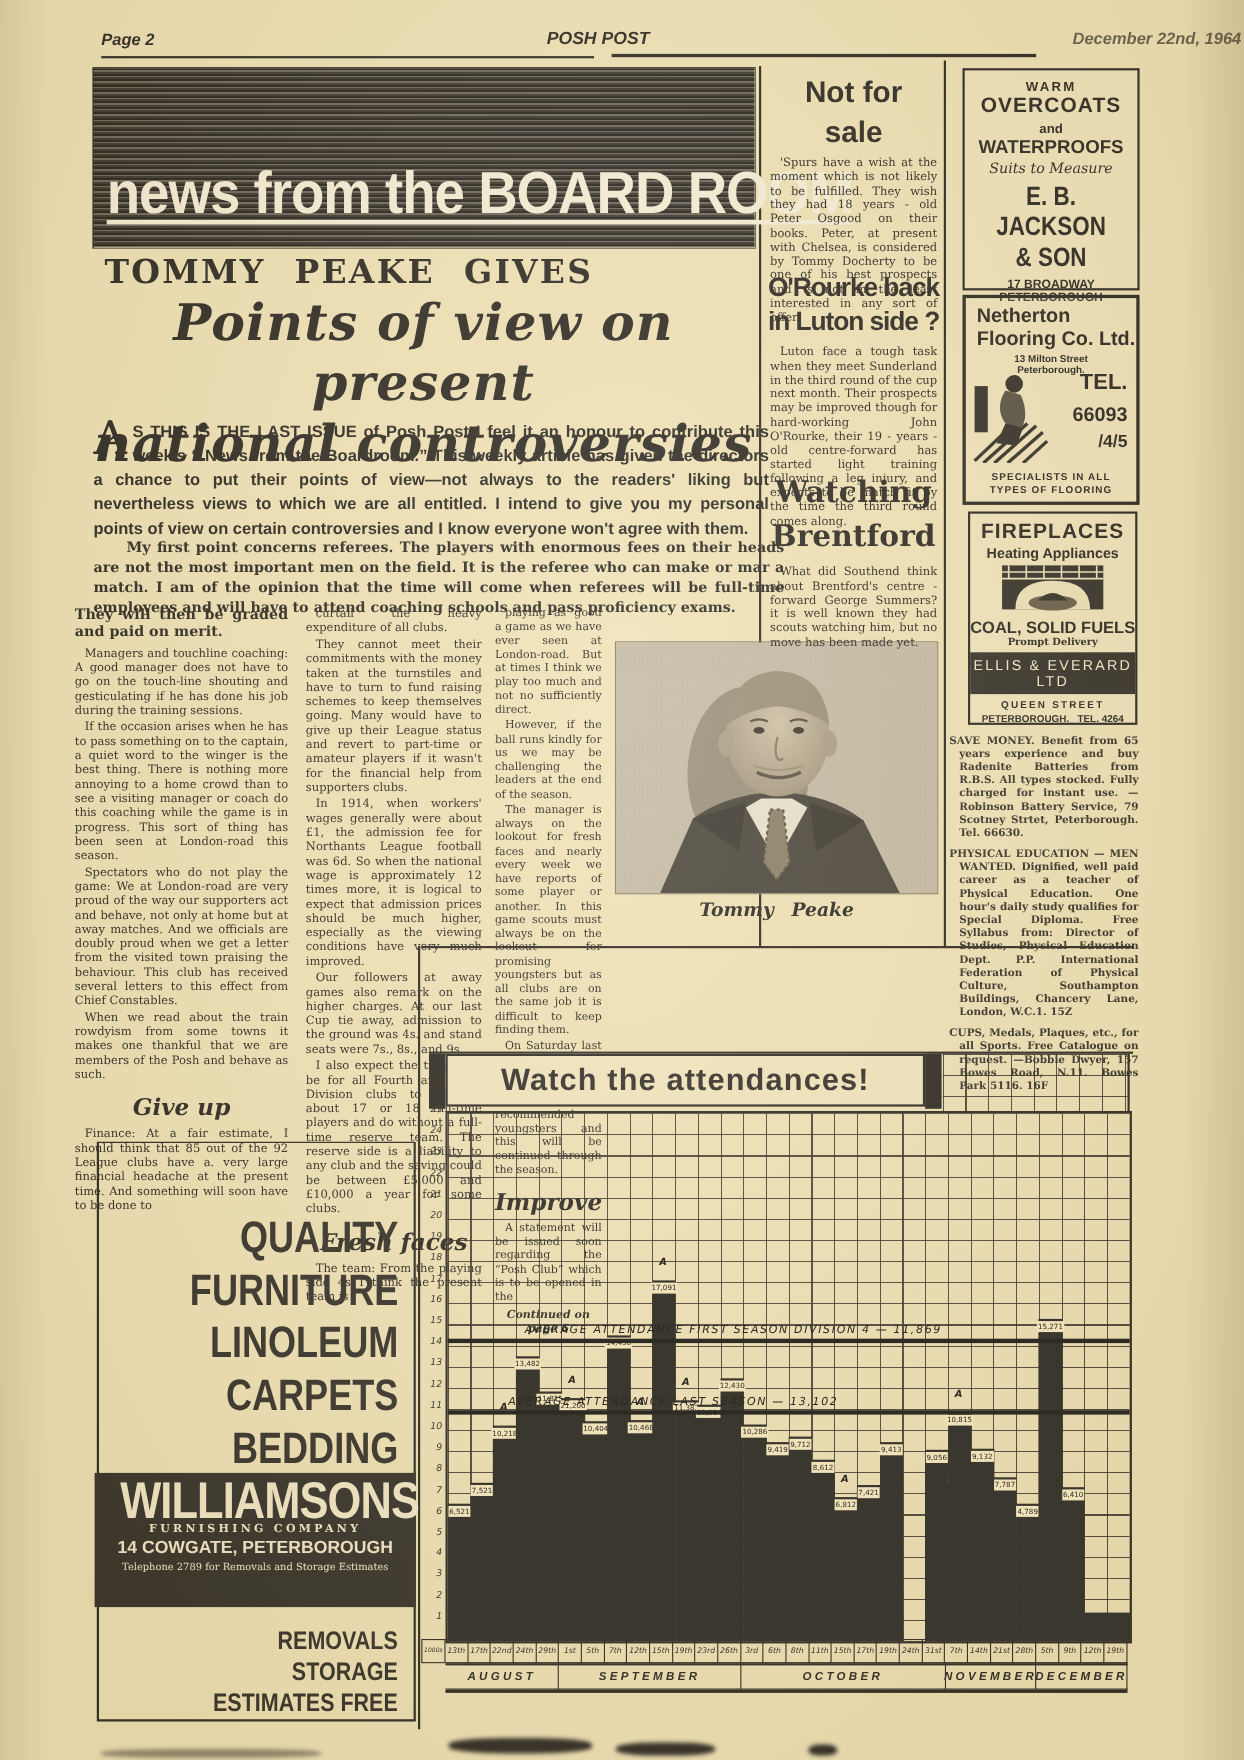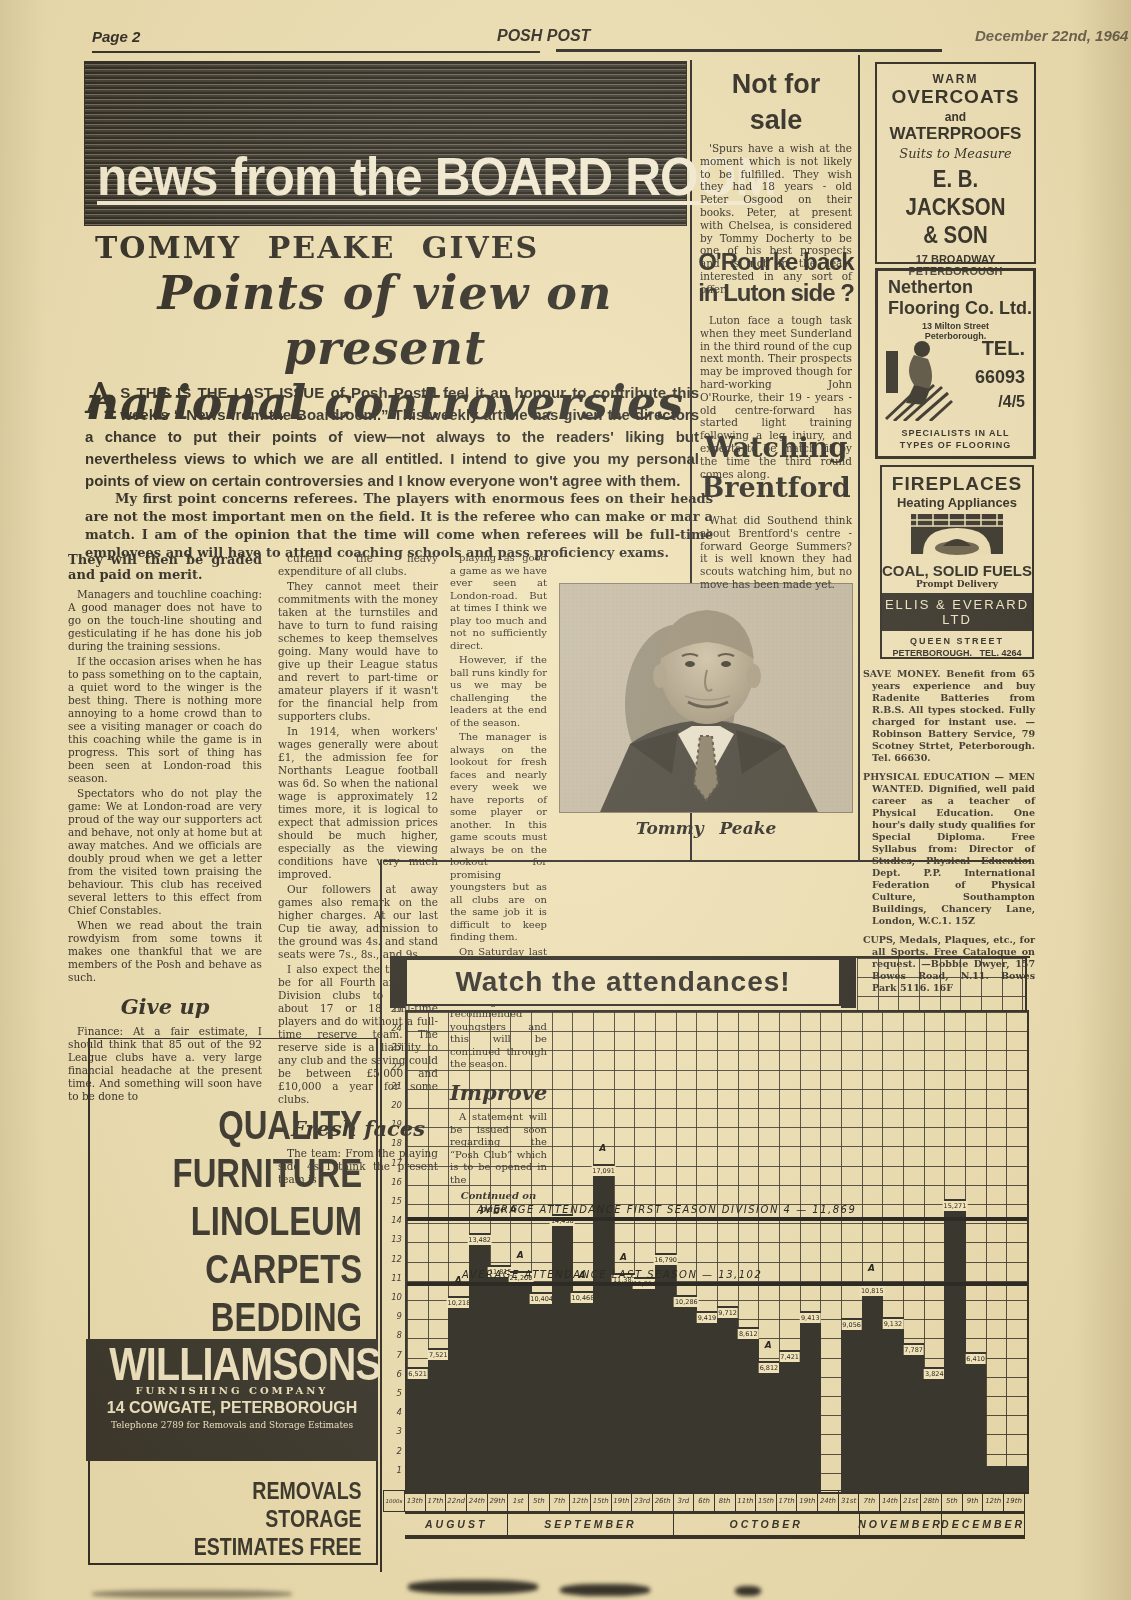--- a/index.html
+++ b/index.html
@@ -341,21 +341,21 @@
         </div>
         <div class="bar-flag" style="bottom: 339.147px; left: 192.333px;">A</div>
         <div class="bar" style="left: 206.667px; width: 21.2667px; height: 218.534px;">
           <div class="bar-label">11,382</div>
         </div>
         <div class="bar-flag" style="bottom: 229.534px; left: 213px;">A</div>
         <div class="bar" style="left: 227.333px; width: 21.2667px; height: 215.309px;">
           <div class="bar-label">11,214</div>
         </div>
         <div class="bar" style="left: 248px; width: 21.2667px; height: 238.656px;">
-          <div class="bar-label">16,790</div>
+          <div class="bar-label">12,430</div>
         </div>
         <div class="bar" style="left: 268.667px; width: 21.2667px; height: 197.491px;">
           <div class="bar-label">10,286</div>
         </div>
         <div class="bar" style="left: 289.333px; width: 21.2667px; height: 180.845px;">
           <div class="bar-label">9,419</div>
         </div>
         <div class="bar" style="left: 310px; width: 21.2667px; height: 186.47px;">
           <div class="bar-label">9,712</div>
         </div>
@@ -382,21 +382,21 @@
           <div class="bar-label">10,815</div>
         </div>
         <div class="bar-flag" style="bottom: 218.648px; left: 461px;">A</div>
         <div class="bar" style="left: 475.333px; width: 21.2667px; height: 175.334px;">
           <div class="bar-label">9,132</div>
         </div>
         <div class="bar" style="left: 496px; width: 21.2667px; height: 149.51px;">
           <div class="bar-label">7,787</div>
         </div>
         <div class="bar" style="left: 516.667px; width: 21.2667px; height: 124.838px;">
-          <div class="bar-label">3,824</div>
+          <div class="bar-label">4,789</div>
         </div>
         <div class="bar" style="left: 537.333px; width: 21.2667px; height: 293.203px;">
           <div class="bar-label">15,271</div>
         </div>
         <div class="bar" style="left: 558px; width: 21.2667px; height: 140.371px;">
           <div class="bar-label">6,410</div>
         </div>
         <div class="bar" style="left: 578.667px; width: 21.2667px; height: 26px;"></div>
         <div class="bar" style="left: 599.333px; width: 21.2667px; height: 26px;"></div>
         <div class="avg-line" style="bottom: 270.717px;"></div>

